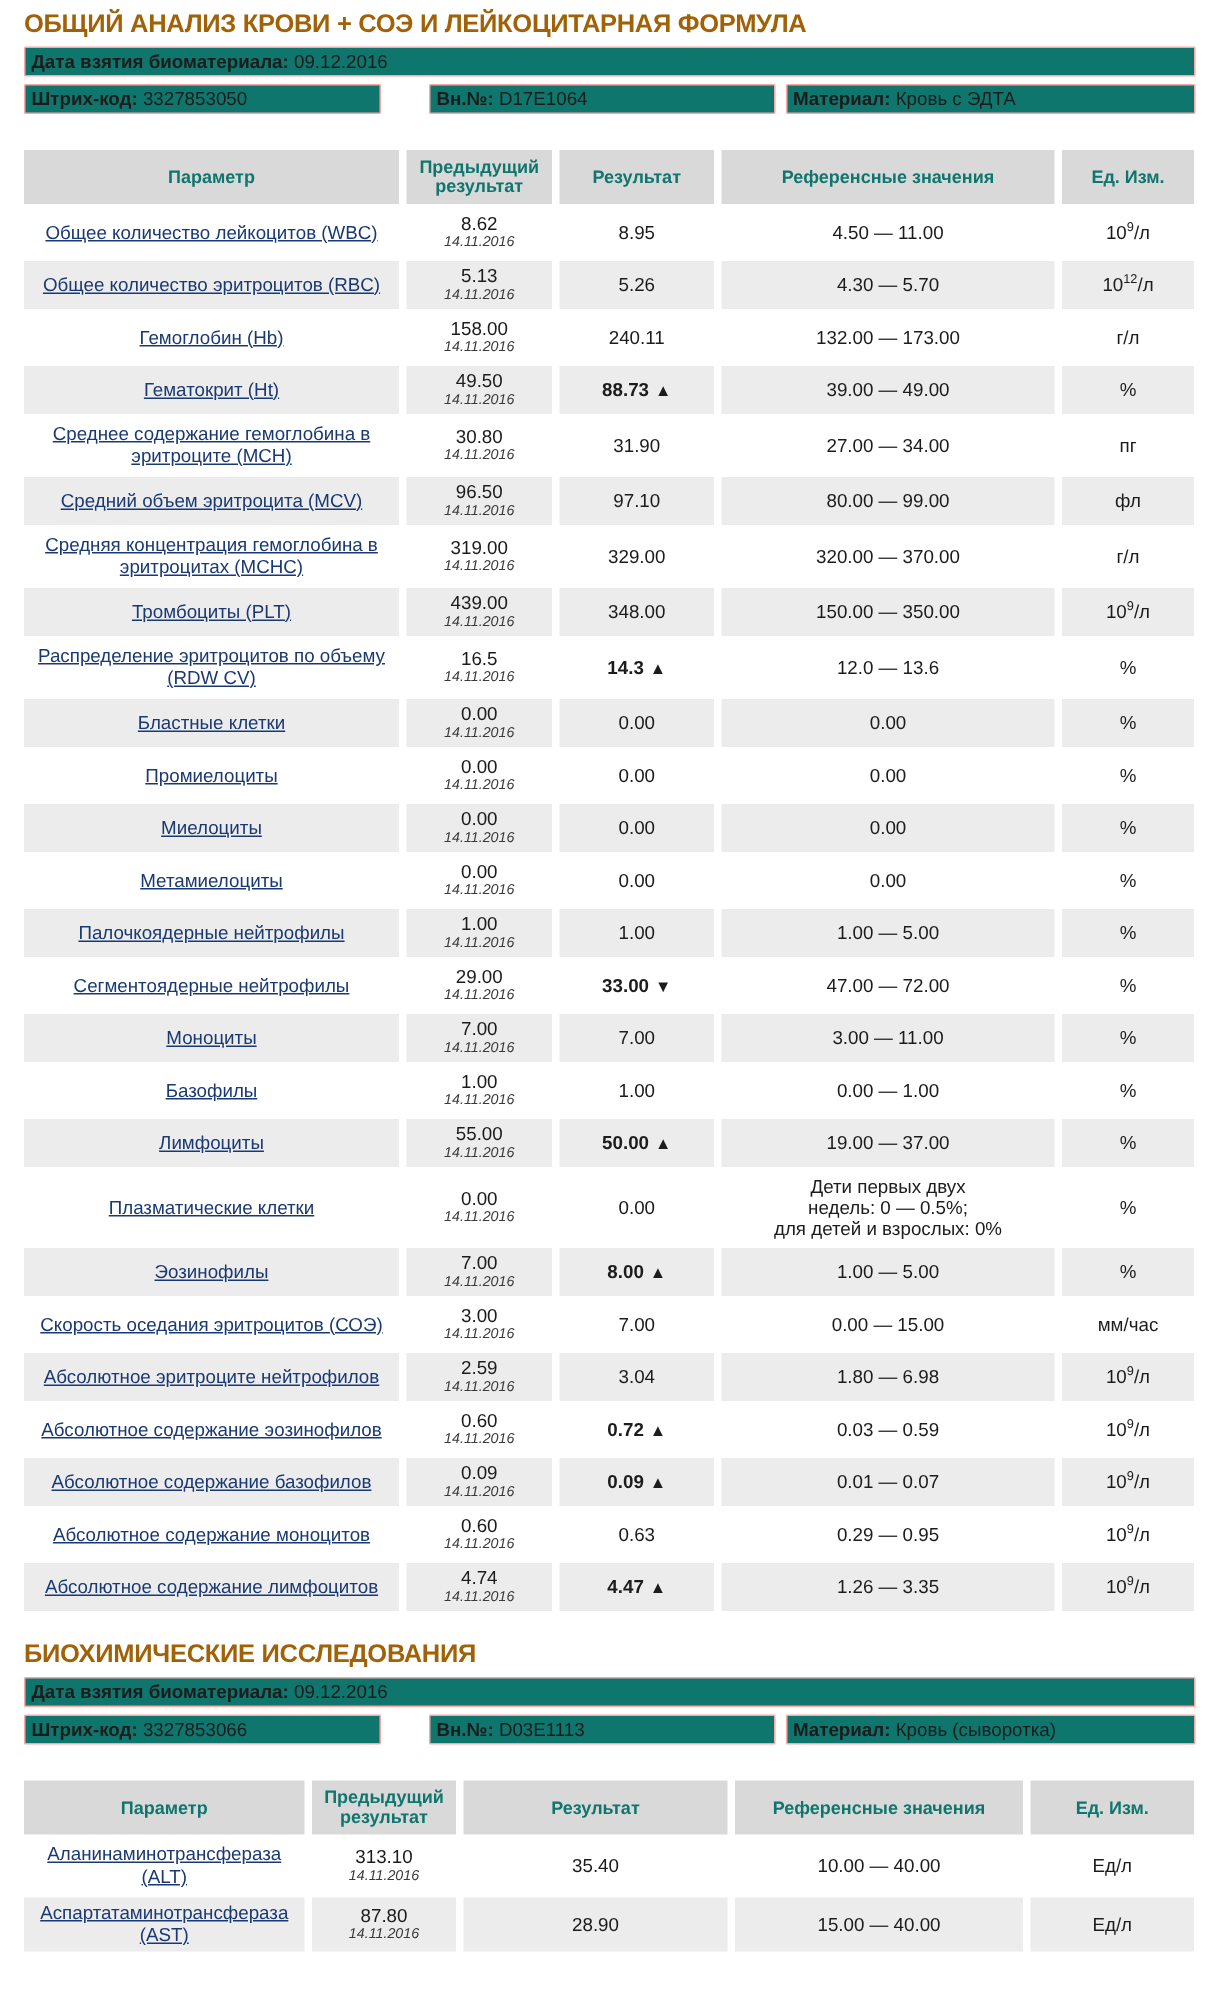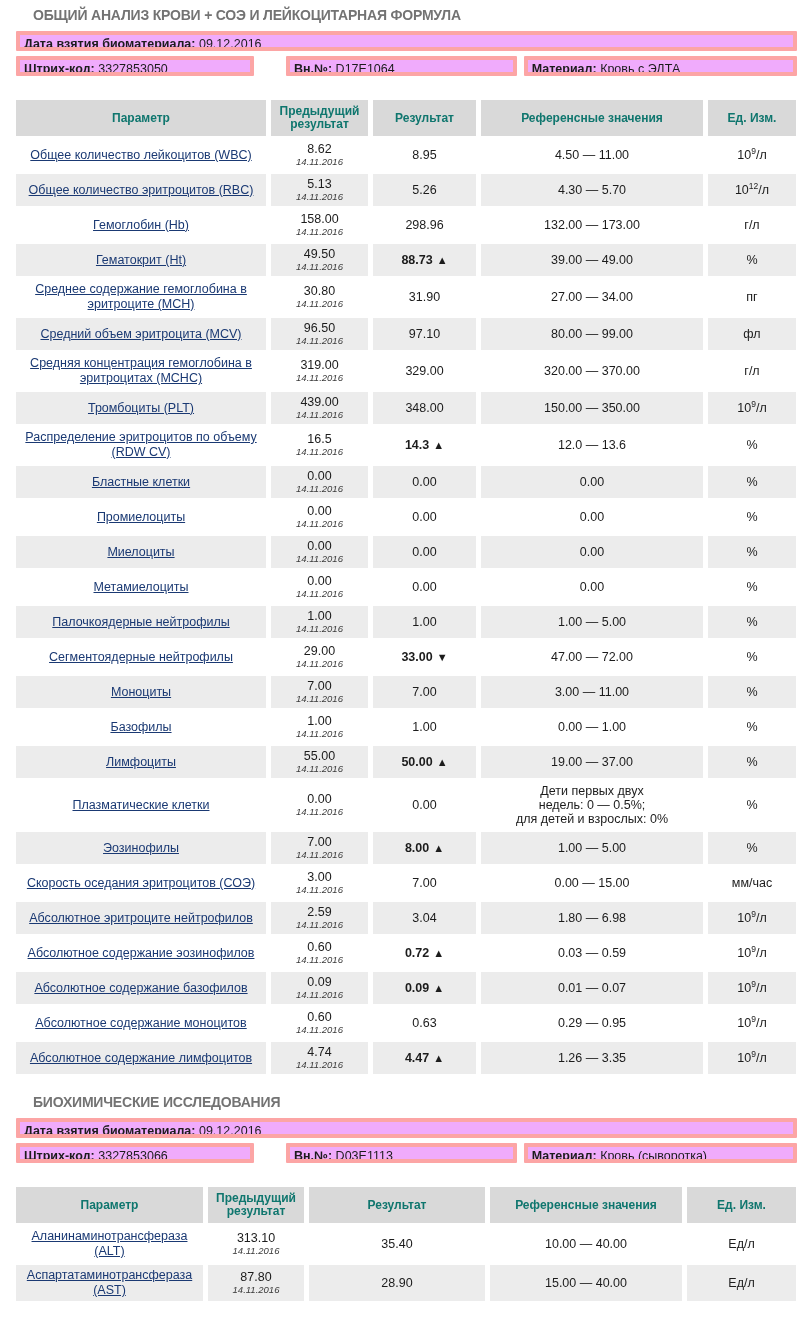--- a/index.html
+++ b/index.html
@@ -4,31 +4,31 @@
 <style>
   * { box-sizing: border-box; margin: 0; padding: 0; }
   html, body { background: #ffffff; }
   body {
     width: 812px;
     font-family: "Liberation Sans", "DejaVu Sans", sans-serif;
     color: #1c1c1c;
     padding: 5px 16px 10px 16px;
   }
   h1.sec-title {
-    font-size: 14px;
+    font-size: 17px;
     font-weight: 700;
     letter-spacing: -0.2px;
     line-height: 17px;
-    margin: 2px 0 7px 17px;
-    color: #737373;
+    margin: 2px 0 7px 0;
+    color: #a16207;
   }
   .info-box {
-    border: 4px solid #fca5a5;
+    border: 1px solid #fca5a5;
     border-radius: 1px;
-    background: #f0abfc;
+    background: #0f766e;
     font-size: 12.5px;
     line-height: 14px;
     padding: 2px 4px;
     height: 20px;
     white-space: nowrap;
     overflow: hidden;
   }
   .info-box b { font-weight: 700; }
   .info-full { width: 781px; margin-bottom: 5px; }
   .info-row { display: flex; width: 781px; }
@@ -150,21 +150,21 @@
             <td><span>5.26</span></td>
             <td><span class="ref-lines">4.30 — 5.70</span></td>
             <td class="unit-cell">10<sup>12</sup>/л</td>
           </tr>
           <tr>
             <td class="param-cell"><a class="param-link" href="#">Гемоглобин (Hb)</a></td>
             <td>
               <div class="prev-val">158.00</div>
               <div class="prev-date">14.11.2016</div>
             </td>
-            <td><span>298.96</span></td>
+            <td><span>240.11</span></td>
             <td><span class="ref-lines">132.00 — 173.00</span></td>
             <td class="unit-cell">г/л</td>
           </tr>
           <tr>
             <td class="param-cell"><a class="param-link" href="#">Гематокрит (Ht)</a></td>
             <td>
               <div class="prev-val">49.50</div>
               <div class="prev-date">14.11.2016</div>
             </td>
             <td><span class="res-abnormal">88.73</span><span class="flag">▲</span></td>

